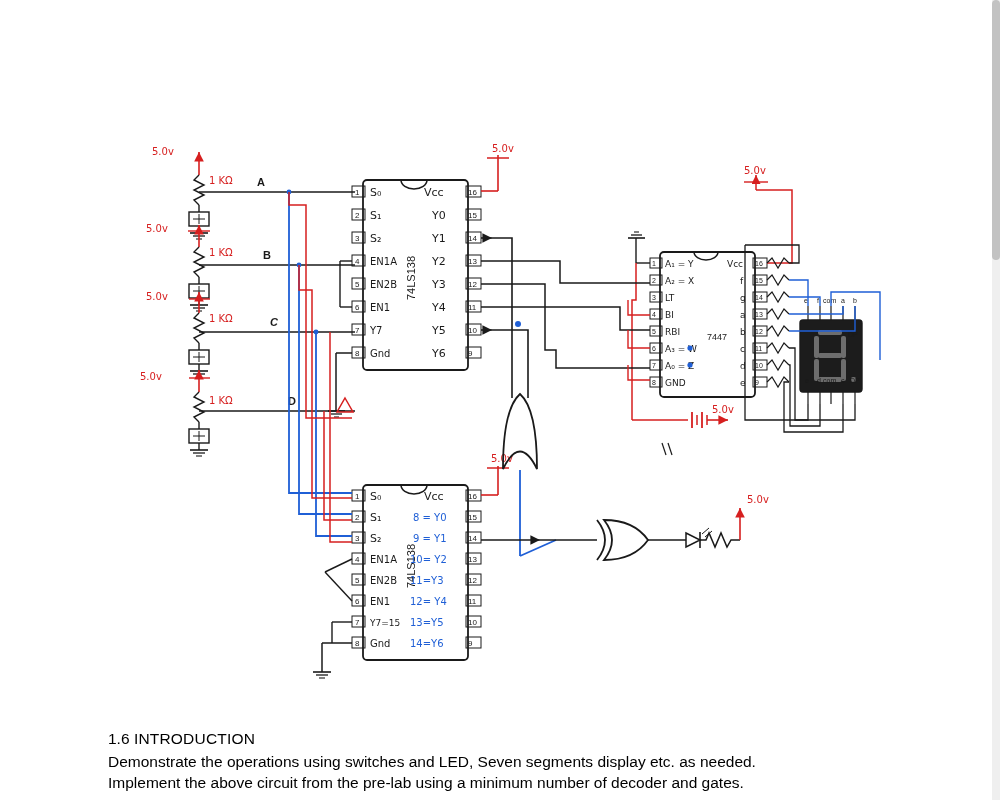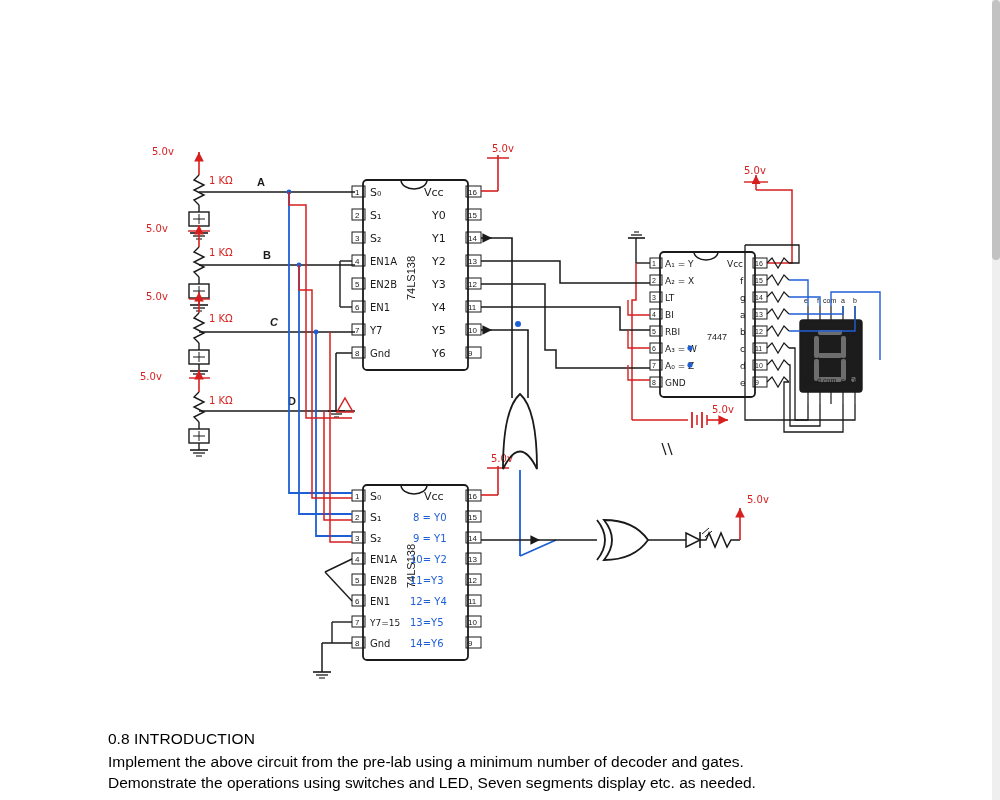--- a/index.html
+++ b/index.html
@@ -533,23 +533,23 @@
       <circle cx="518" cy="324" r="3" fill="#1f5fd6"></circle>
 
       <path d="M628,300 L628,315 L650,315" fill="none" stroke="#d61f1f" stroke-width="1.4"></path>
       <path d="M628,330 L628,348 L650,348" fill="none" stroke="#d61f1f" stroke-width="1.4"></path>
       <path d="M628,365 L628,380 L650,380" fill="none" stroke="#d61f1f" stroke-width="1.4"></path>
     </g>
   </svg>
 
   <div class="doc-text">
     <div class="h-line">
-      <span class="sec-num">0.8</span>
+      <span class="sec-num">1.6</span>
       <span class="sec-title">INTRODUCTION</span>
     </div>
+    <p>Demonstrate the operations using switches and LED, Seven segments display etc. as needed.</p>
     <p>Implement the above circuit from the pre-lab using a minimum number of decoder and gates.</p>
-    <p>Demonstrate the operations using switches and LED, Seven segments display etc. as needed.</p>
   </div>
 
   <div class="scroll-strip">
     <div class="scroll-thumb" id="scroll-thumb" style="top: 0px; height: 260px;"></div>
   </div>
 </div>
 
 </body></html>

